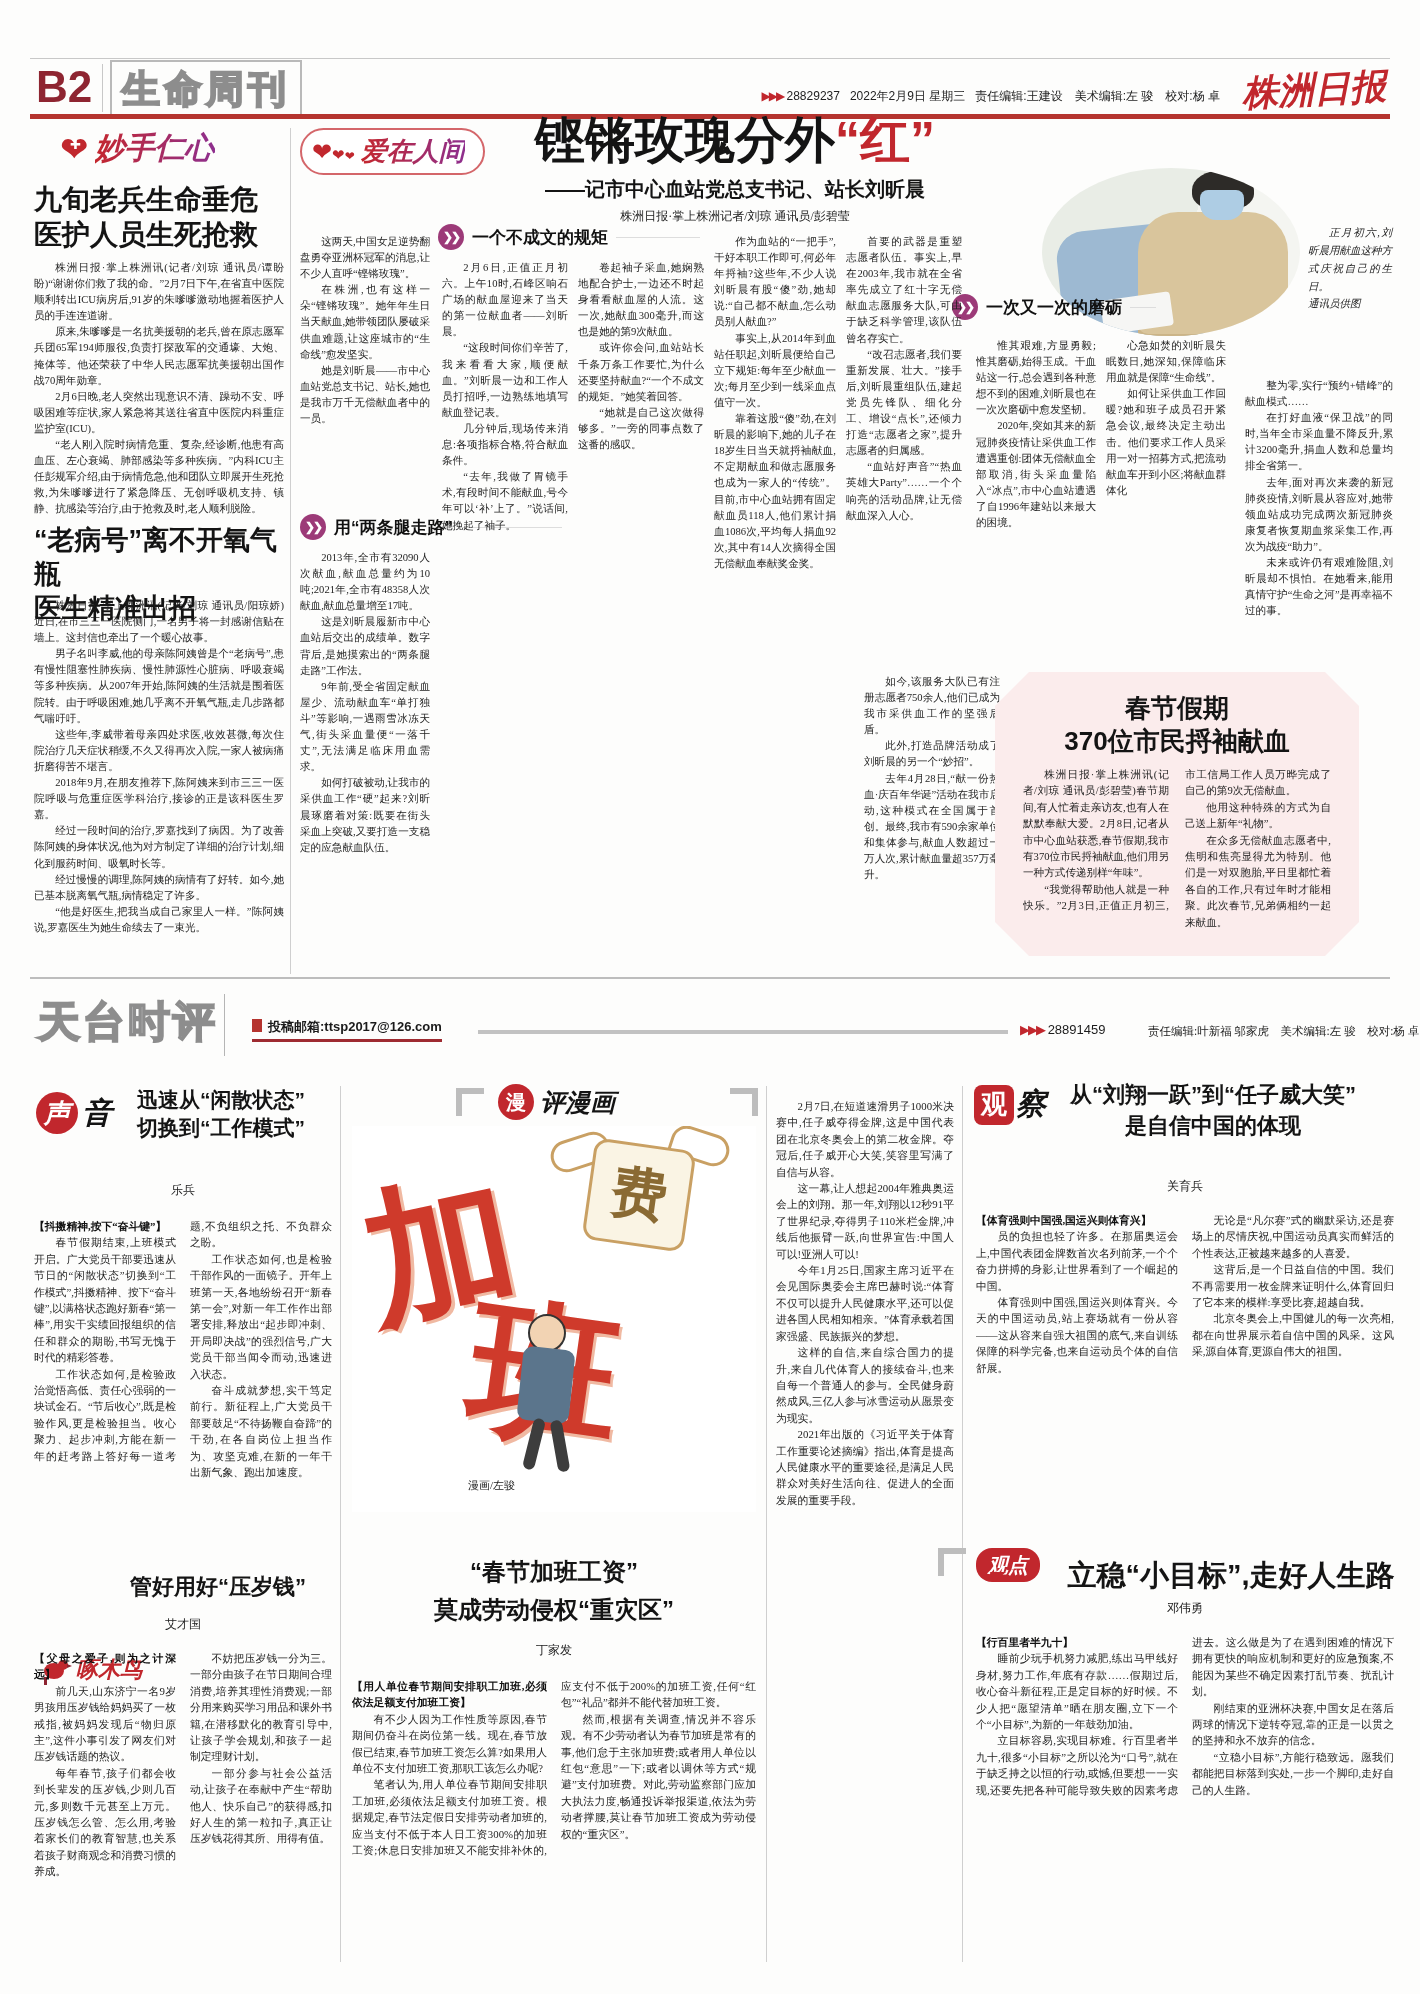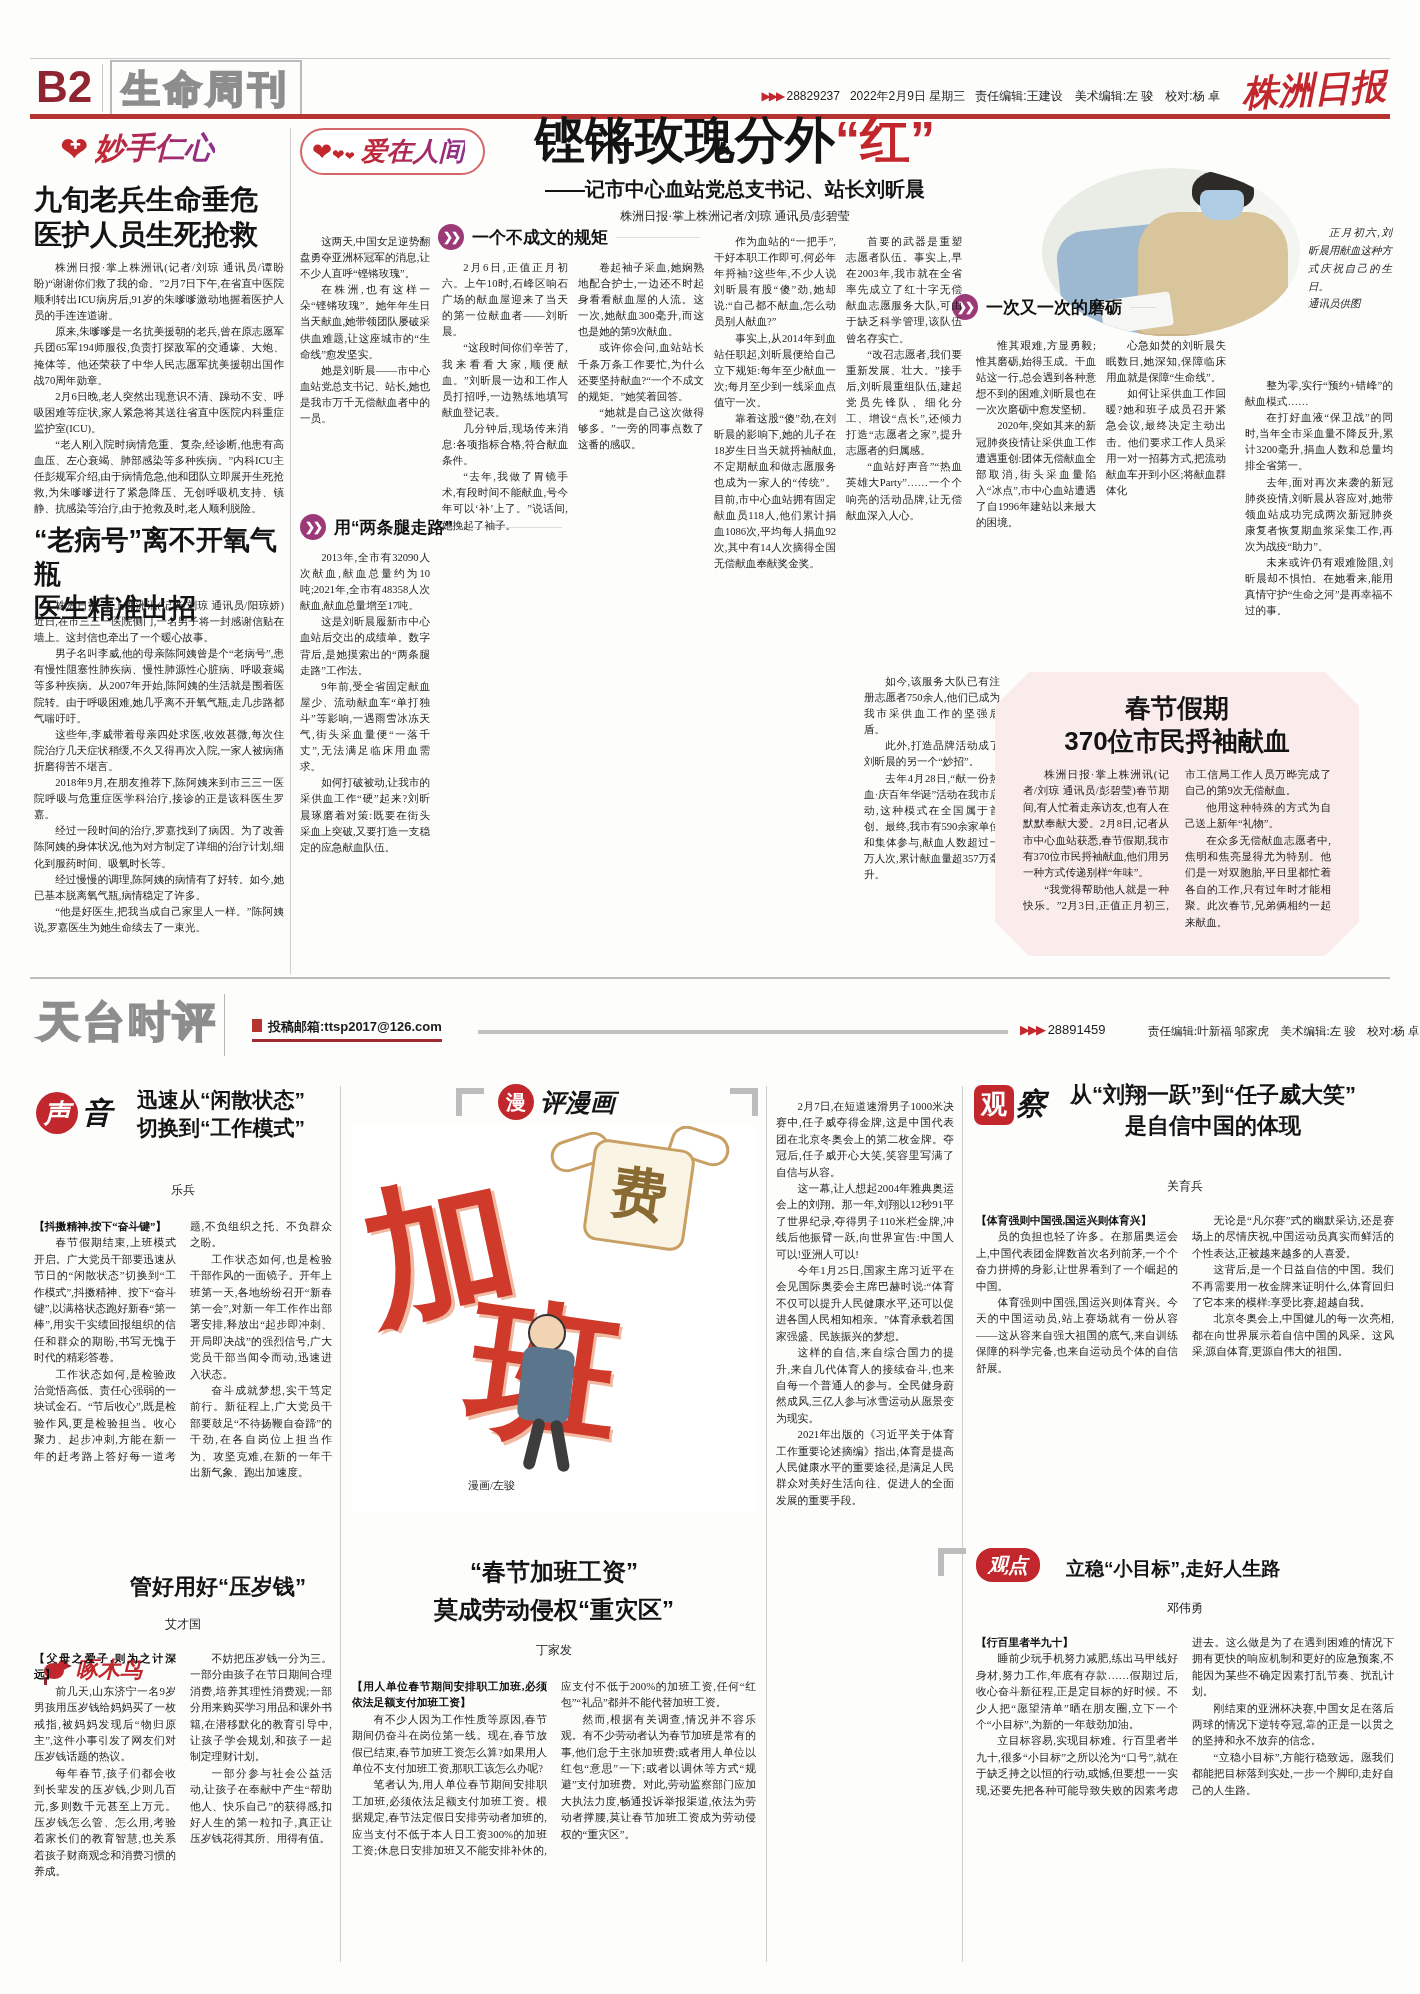--- a/index.html
+++ b/index.html
@@ -322,20 +322,20 @@
   </div>
   <div class="author" style="left:976px;top:1178px;width:418px;">关育兵</div>
   <div class="col twocol" style="left:976px;top:1212px;width:418px;height:328px;font-size:10.8px;">
     <p class="callout">【体育强则中国强,国运兴则体育兴】</p>
     <div style="display:contents;"><p>员的负担也轻了许多。在那届奥运会上,中国代表团金牌数首次名列前茅,一个个奋力拼搏的身影,让世界看到了一个崛起的中国。</p><p>体育强则中国强,国运兴则体育兴。今天的中国运动员,站上赛场就有一份从容——这从容来自强大祖国的底气,来自训练保障的科学完备,也来自运动员个体的自信舒展。</p><p>无论是“凡尔赛”式的幽默采访,还是赛场上的尽情庆祝,中国运动员真实而鲜活的个性表达,正被越来越多的人喜爱。</p><p>这背后,是一个日益自信的中国。我们不再需要用一枚金牌来证明什么,体育回归了它本来的模样:享受比赛,超越自我。</p><p>北京冬奥会上,中国健儿的每一次亮相,都在向世界展示着自信中国的风采。这风采,源自体育,更源自伟大的祖国。</p></div>
   </div>
 
   <div class="abs" style="left:976px;top:1552px;">
     <span class="bubble">观点</span>
   </div>
-  <div class="headline" style="left:1066px;top:1556px;width:330px;font-size:19px;text-align:left;">立稳“小目标”,走好人生路</div>
+  <div class="headline" style="left:1066px;top:1556px;width:330px;font-size:29px;text-align:center;">立稳“小目标”,走好人生路</div>
   <div class="author" style="left:976px;top:1600px;width:418px;">邓伟勇</div>
   <div class="col twocol" style="left:976px;top:1634px;width:418px;height:328px;font-size:10.8px;">
     <p class="callout">【行百里者半九十】</p>
     <div style="display:contents;"><p>睡前少玩手机努力减肥,练出马甲线好身材,努力工作,年底有存款……假期过后,收心奋斗新征程,正是定目标的好时候。不少人把“愿望清单”晒在朋友圈,立下一个个“小目标”,为新的一年鼓劲加油。</p><p>立目标容易,实现目标难。行百里者半九十,很多“小目标”之所以沦为“口号”,就在于缺乏持之以恒的行动,或憾,但要想一一实现,还要先把各种可能导致失败的因素考虑进去。这么做是为了在遇到困难的情况下拥有更快的响应机制和更好的应急预案,不能因为某些不确定因素打乱节奏、扰乱计划。</p><p>刚结束的亚洲杯决赛,中国女足在落后两球的情况下逆转夺冠,靠的正是一以贯之的坚持和永不放弃的信念。</p><p>“立稳小目标”,方能行稳致远。愿我们都能把目标落到实处,一步一个脚印,走好自己的人生路。</p></div>
   </div>
 
 </div>
 
 </body></html>

